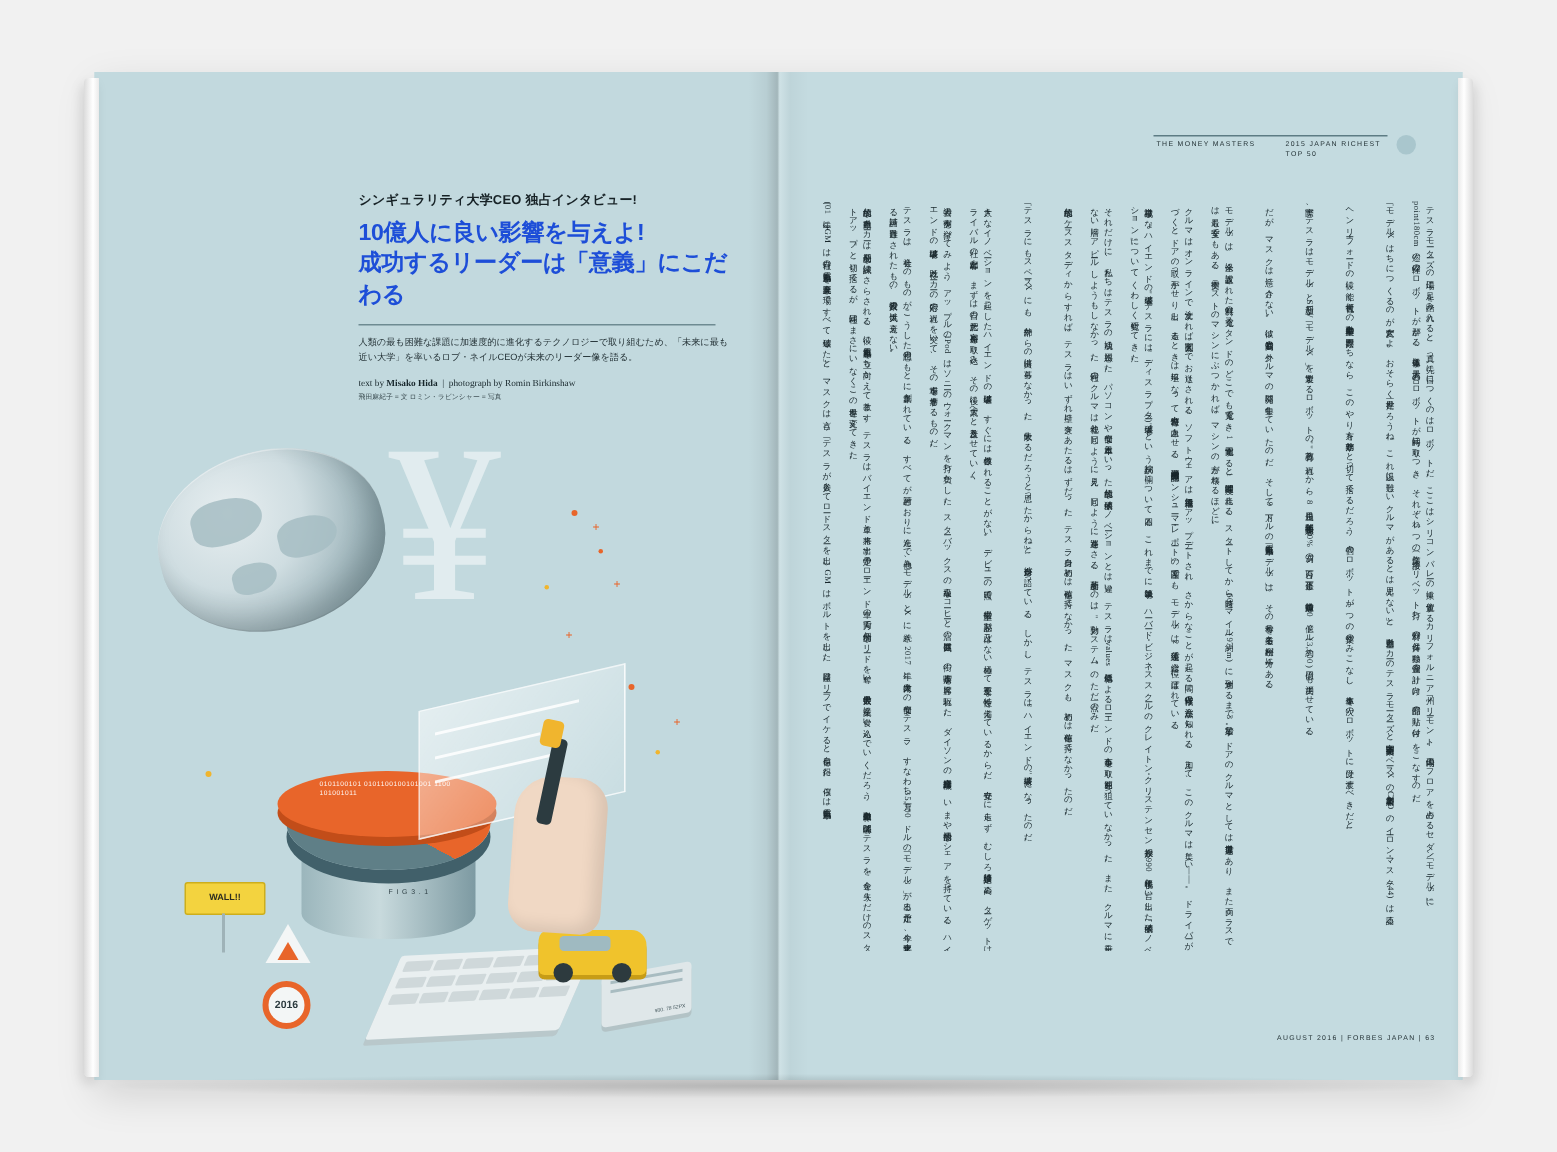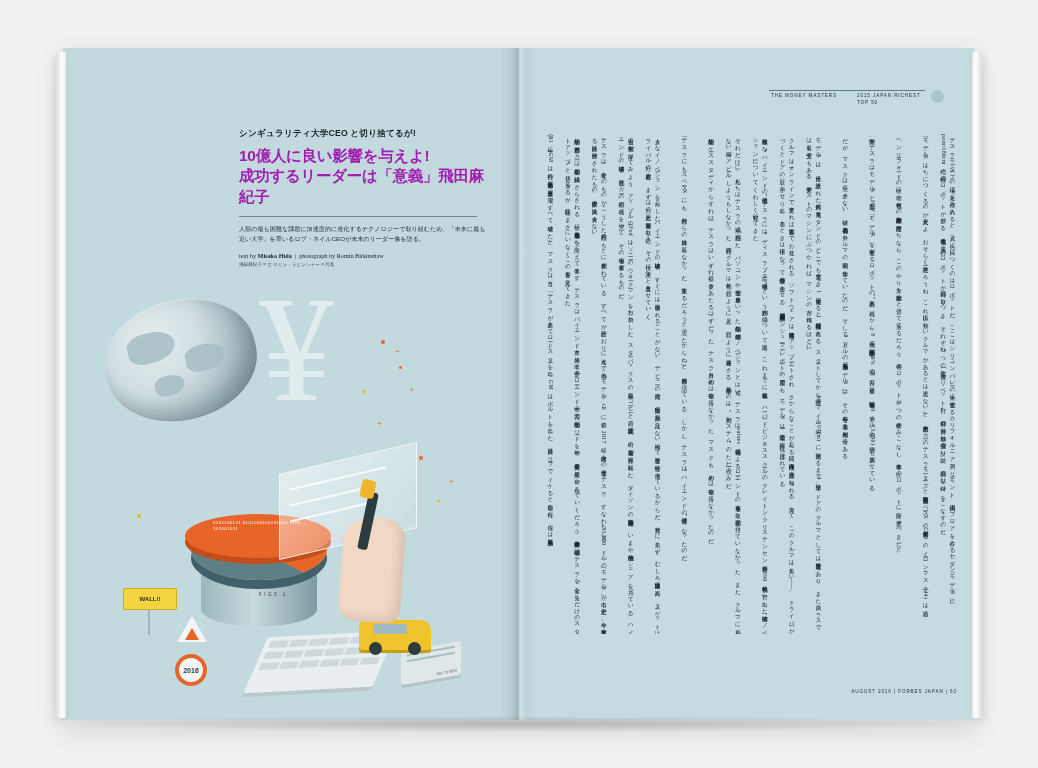--- a/index.html
+++ b/index.html
@@ -152,21 +152,21 @@
     font-weight: bold;
     letter-spacing: 0.2px;
     color: #172226;
     margin-bottom: 6px;
   }
   #headline1, #headline2 {
     font-size: 15.4px;
     font-weight: bold;
     letter-spacing: -0.2px;
     line-height: 1.32;
-    color: #a21caf;
+    color: #1d4ed8;
   }
   #rule {
     width: 238px;
     height: 1px;
     background: #6e8b92;
     margin: 9px 0 7px 0;
   }
   #deck {
     font-size: 6.1px;
     line-height: 1.72;
@@ -579,23 +579,23 @@
   <div id="paperstack-right"></div>
 
   <div id="spread">
 
     <div class="page left">
 
       <div id="watermark">¥</div>
 
 
       <div id="titleblock">
-        <div id="kicker">シンギュラリティ大学CEO と切り捨てるが!</div>
+        <div id="kicker">シンギュラリティ大学CEO 独占インタビュー!</div>
         <div id="headline1">10億人に良い影響を与えよ!</div>
-        <div id="headline2">成功するリーダーは「意義」飛田麻紀子</div>
+        <div id="headline2">成功するリーダーは「意義」にこだわる</div>
         <div id="rule"></div>
         <div id="deck">人類の最も困難な課題に加速度的に進化するテクノロジーで取り組むため、「未来に最も近い大学」を率いるロブ・ネイルCEOが未来のリーダー像を語る。</div>
         <div id="byline">
           <span>text by</span>
           <span class="b-strong">Misako Hida</span>
           &nbsp;|&nbsp;
           <span>photograph by Romin Birkinshaw</span>
         </div>
         <div id="credit">飛田麻紀子 = 文 ロミン・ラビンシャー = 写真</div>
       </div>

